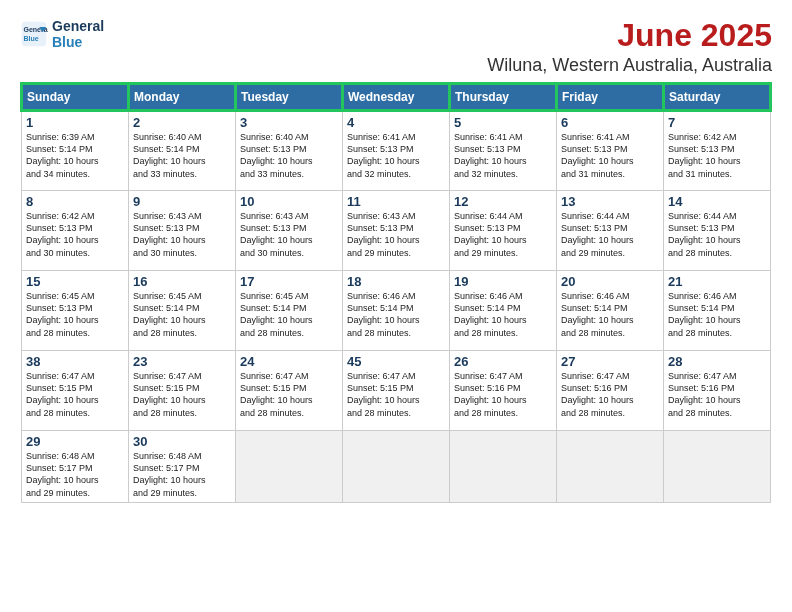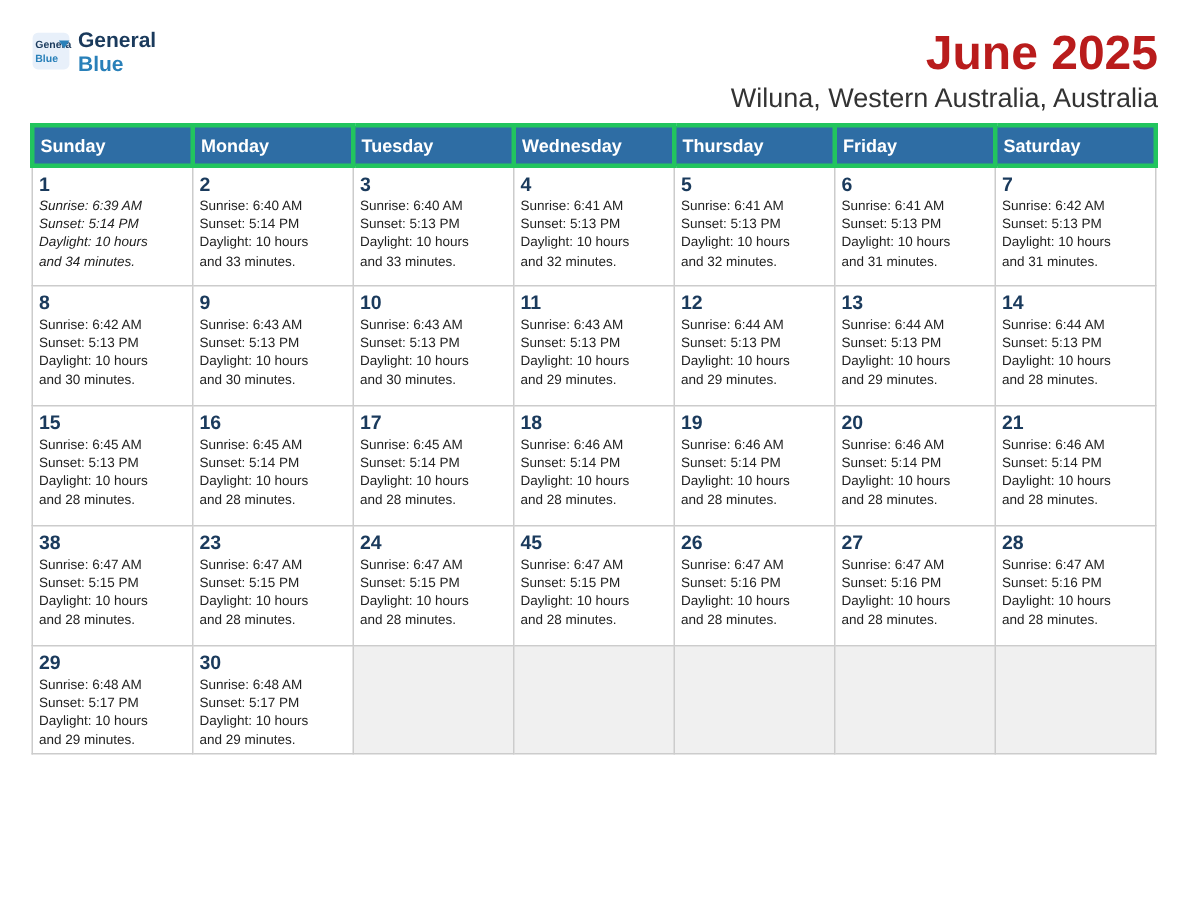--- a/index.html
+++ b/index.html
@@ -125,21 +125,21 @@
         <th>Wednesday</th>
         <th>Thursday</th>
         <th>Friday</th>
         <th>Saturday</th>
       </tr>
     </thead>
     <tbody id="calendar-body">
     <tr>
           <td>
             <span class="day-num">1</span>
-            <div class="day-info" style="white-space: pre-line; font-style: italic;">Sunrise: 6:39 AM
+            <div class="day-info" style="white-space: pre-line;">Sunrise: 6:39 AM
 Sunset: 5:14 PM
 Daylight: 10 hours
 and 34 minutes.</div>
           </td>
           <td>
             <span class="day-num">2</span>
             <div class="day-info" style="white-space: pre-line;">Sunrise: 6:40 AM
 Sunset: 5:14 PM
 Daylight: 10 hours
 and 33 minutes.</div>

